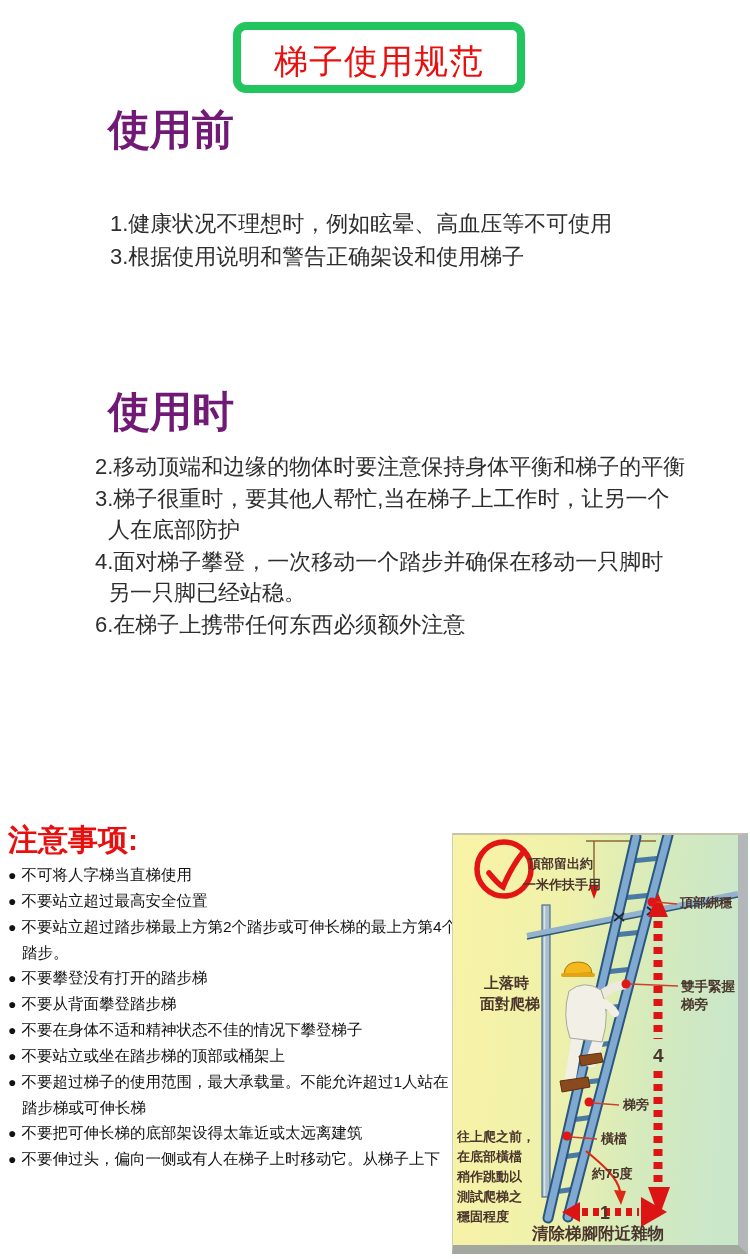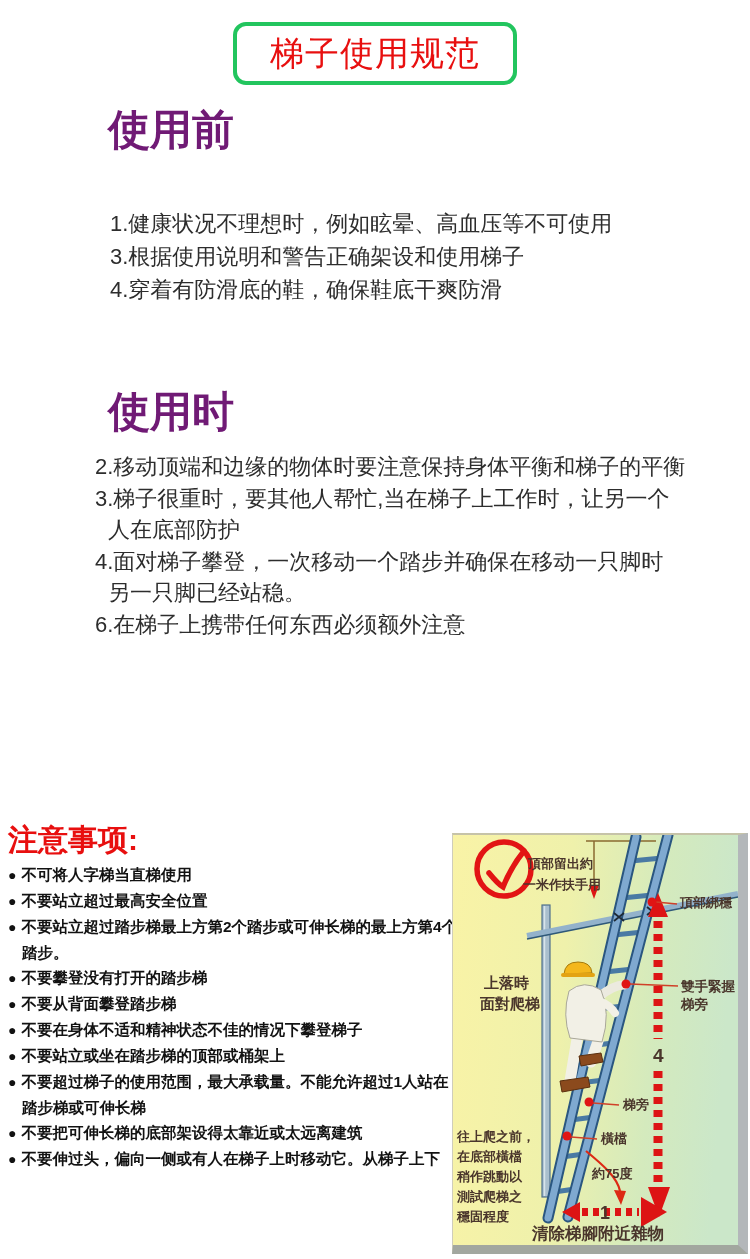--- a/index.html
+++ b/index.html
@@ -1,34 +1,34 @@
 <!DOCTYPE html>
 <html><head>
 <meta charset="utf-8">
 <style>
   html,body{margin:0;padding:0;background:#fff;}
   .page{position:relative;width:750px;height:1259px;background:#ffffff;overflow:hidden;
         font-family:"Liberation Sans",sans-serif;}
   
   .titlebox{position:absolute;left:233px;top:22px;width:276px;height:55px;
-            border:4px solid #22c55e;border-radius:13px;display:flex;align-items:center;justify-content:center;}
+            border:8px solid #22c55e;border-radius:13px;display:flex;align-items:flex-end;justify-content:center;}
   .titlebox .ttl{color:#e80f0f;font-size:34px;letter-spacing:1px;white-space:nowrap;}
   
   .sec-h{position:absolute;color:#701a75;font-weight:bold;font-size:42px;line-height:1;white-space:nowrap;}
   .h-before{left:108px;top:109px;}
   .h-during{left:108px;top:391px;}
   .h-notes{position:absolute;left:8px;top:825px;color:#e80f0f;font-weight:bold;font-size:30px;line-height:1;white-space:nowrap;}
   
   .nlist{position:absolute;color:#2d2d2d;font-size:22px;}
   .before{left:110px;top:167px;line-height:33px;margin-top:40px;}
   .during{left:95px;top:451px;line-height:31.6px;}
   .nline{white-space:nowrap;}
   .nline.cont{padding-left:13px;}
   
-  .notes-list{position:absolute;left:8px;top:862px;width:470px;font-size:15.5px;font-weight:bold;
+  .notes-list{position:absolute;left:8px;top:862px;width:470px;font-size:15.5px;font-weight:normal;
               color:#121212;line-height:25px;}
   .bline{white-space:nowrap;}
   .bline .blt{margin-right:5px;font-size:14px;}
   .bline.cont{padding-left:14px;}
   
   .illus{position:absolute;left:452px;top:833px;width:285px;height:410px;
          border-top:2px solid #c6c3a8;border-left:1px solid #cfcdbb;
          border-right:10px solid #b3b7ba;border-bottom:9px solid #a2a79f;}
   .illus svg{display:block;}
   svg text{font-family:"Liberation Sans",sans-serif;font-weight:bold;fill:#4a362c;}
@@ -39,21 +39,20 @@
 <div class="page">
 
   <div class="titlebox">
     <span class="ttl">梯子使用规范</span>
   </div>
 
   <div class="sec-h h-before">使用前</div>
   <div class="nlist before">
     <div class="nline">1.健康状况不理想时，例如眩晕、高血压等不可使用</div>
     <div class="nline">3.根据使用说明和警告正确架设和使用梯子</div>
-    <div class="nline">4.穿着有防滑底的鞋，确保鞋底干爽防滑</div>
   </div>
 
   <div class="sec-h h-during">使用时</div>
   <div class="nlist during">
     <div class="nline">2.移动顶端和边缘的物体时要注意保持身体平衡和梯子的平衡</div>
     <div class="nline">3.梯子很重时，要其他人帮忙,当在梯子上工作时，让另一个</div>
     <div class="nline cont">人在底部防护</div>
     <div class="nline">4.面对梯子攀登，一次移动一个踏步并确保在移动一只脚时</div>
     <div class="nline cont">另一只脚已经站稳。</div>
     <div class="nline">6.在梯子上携带任何东西必须额外注意</div>

